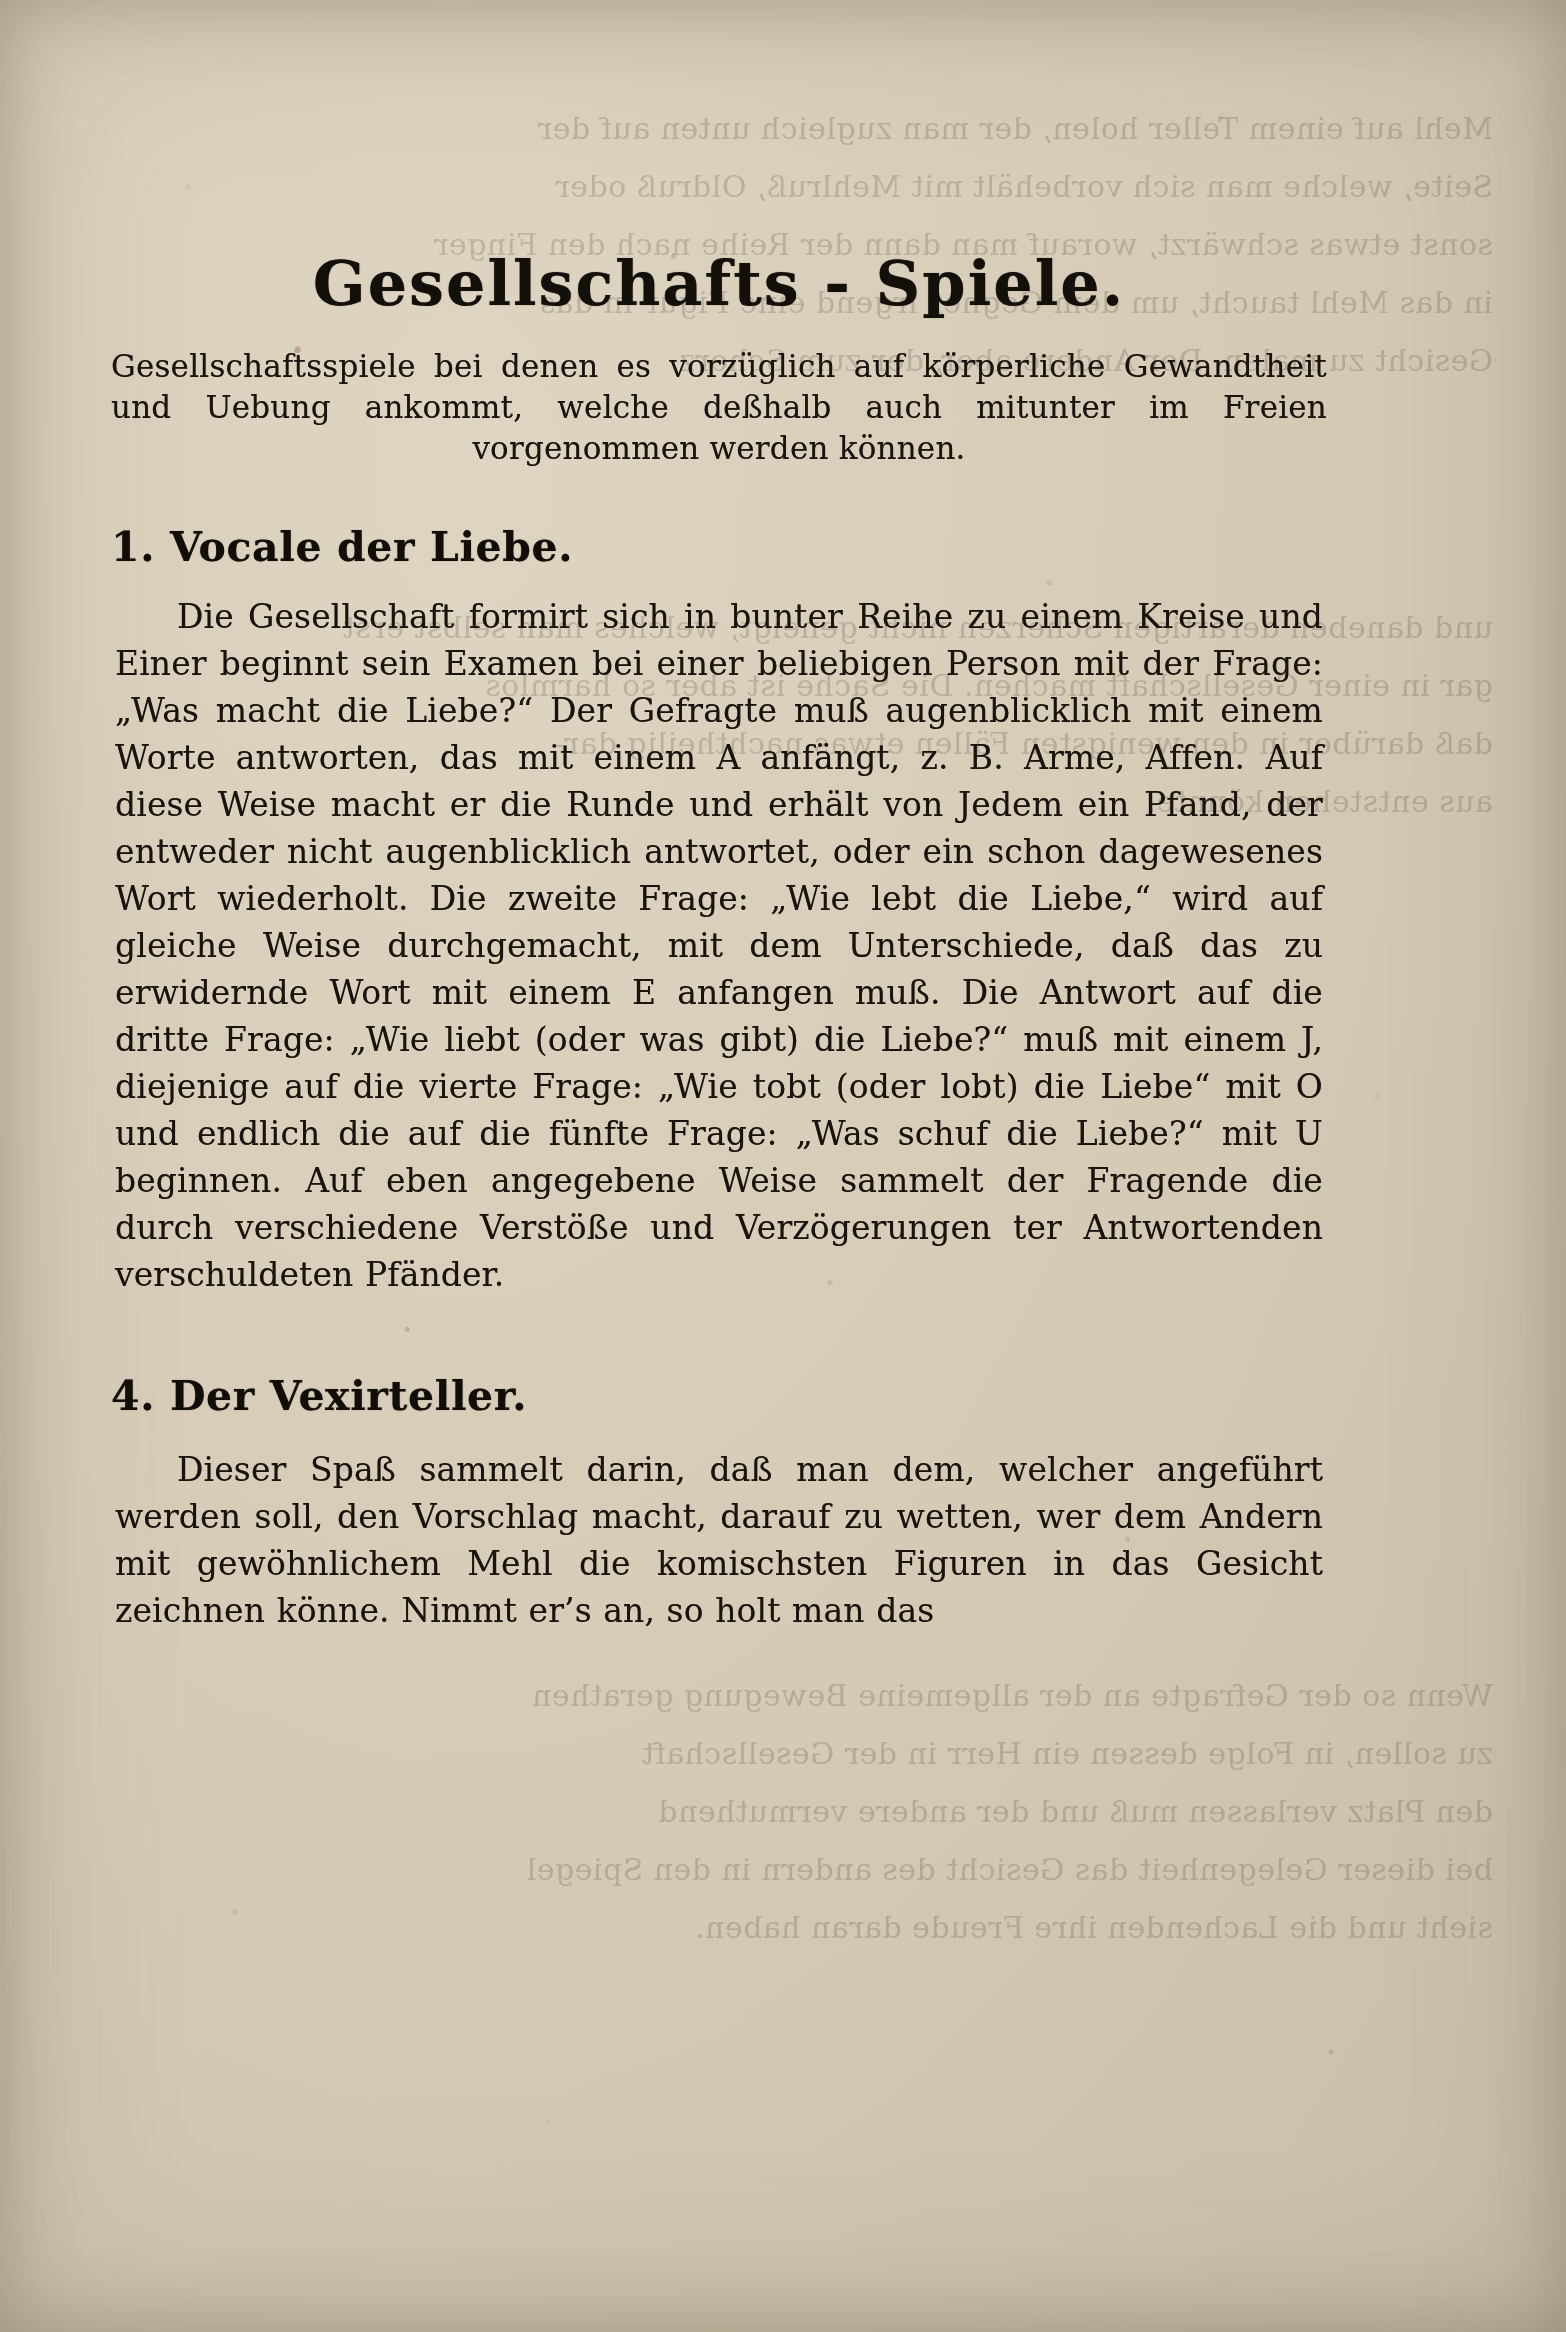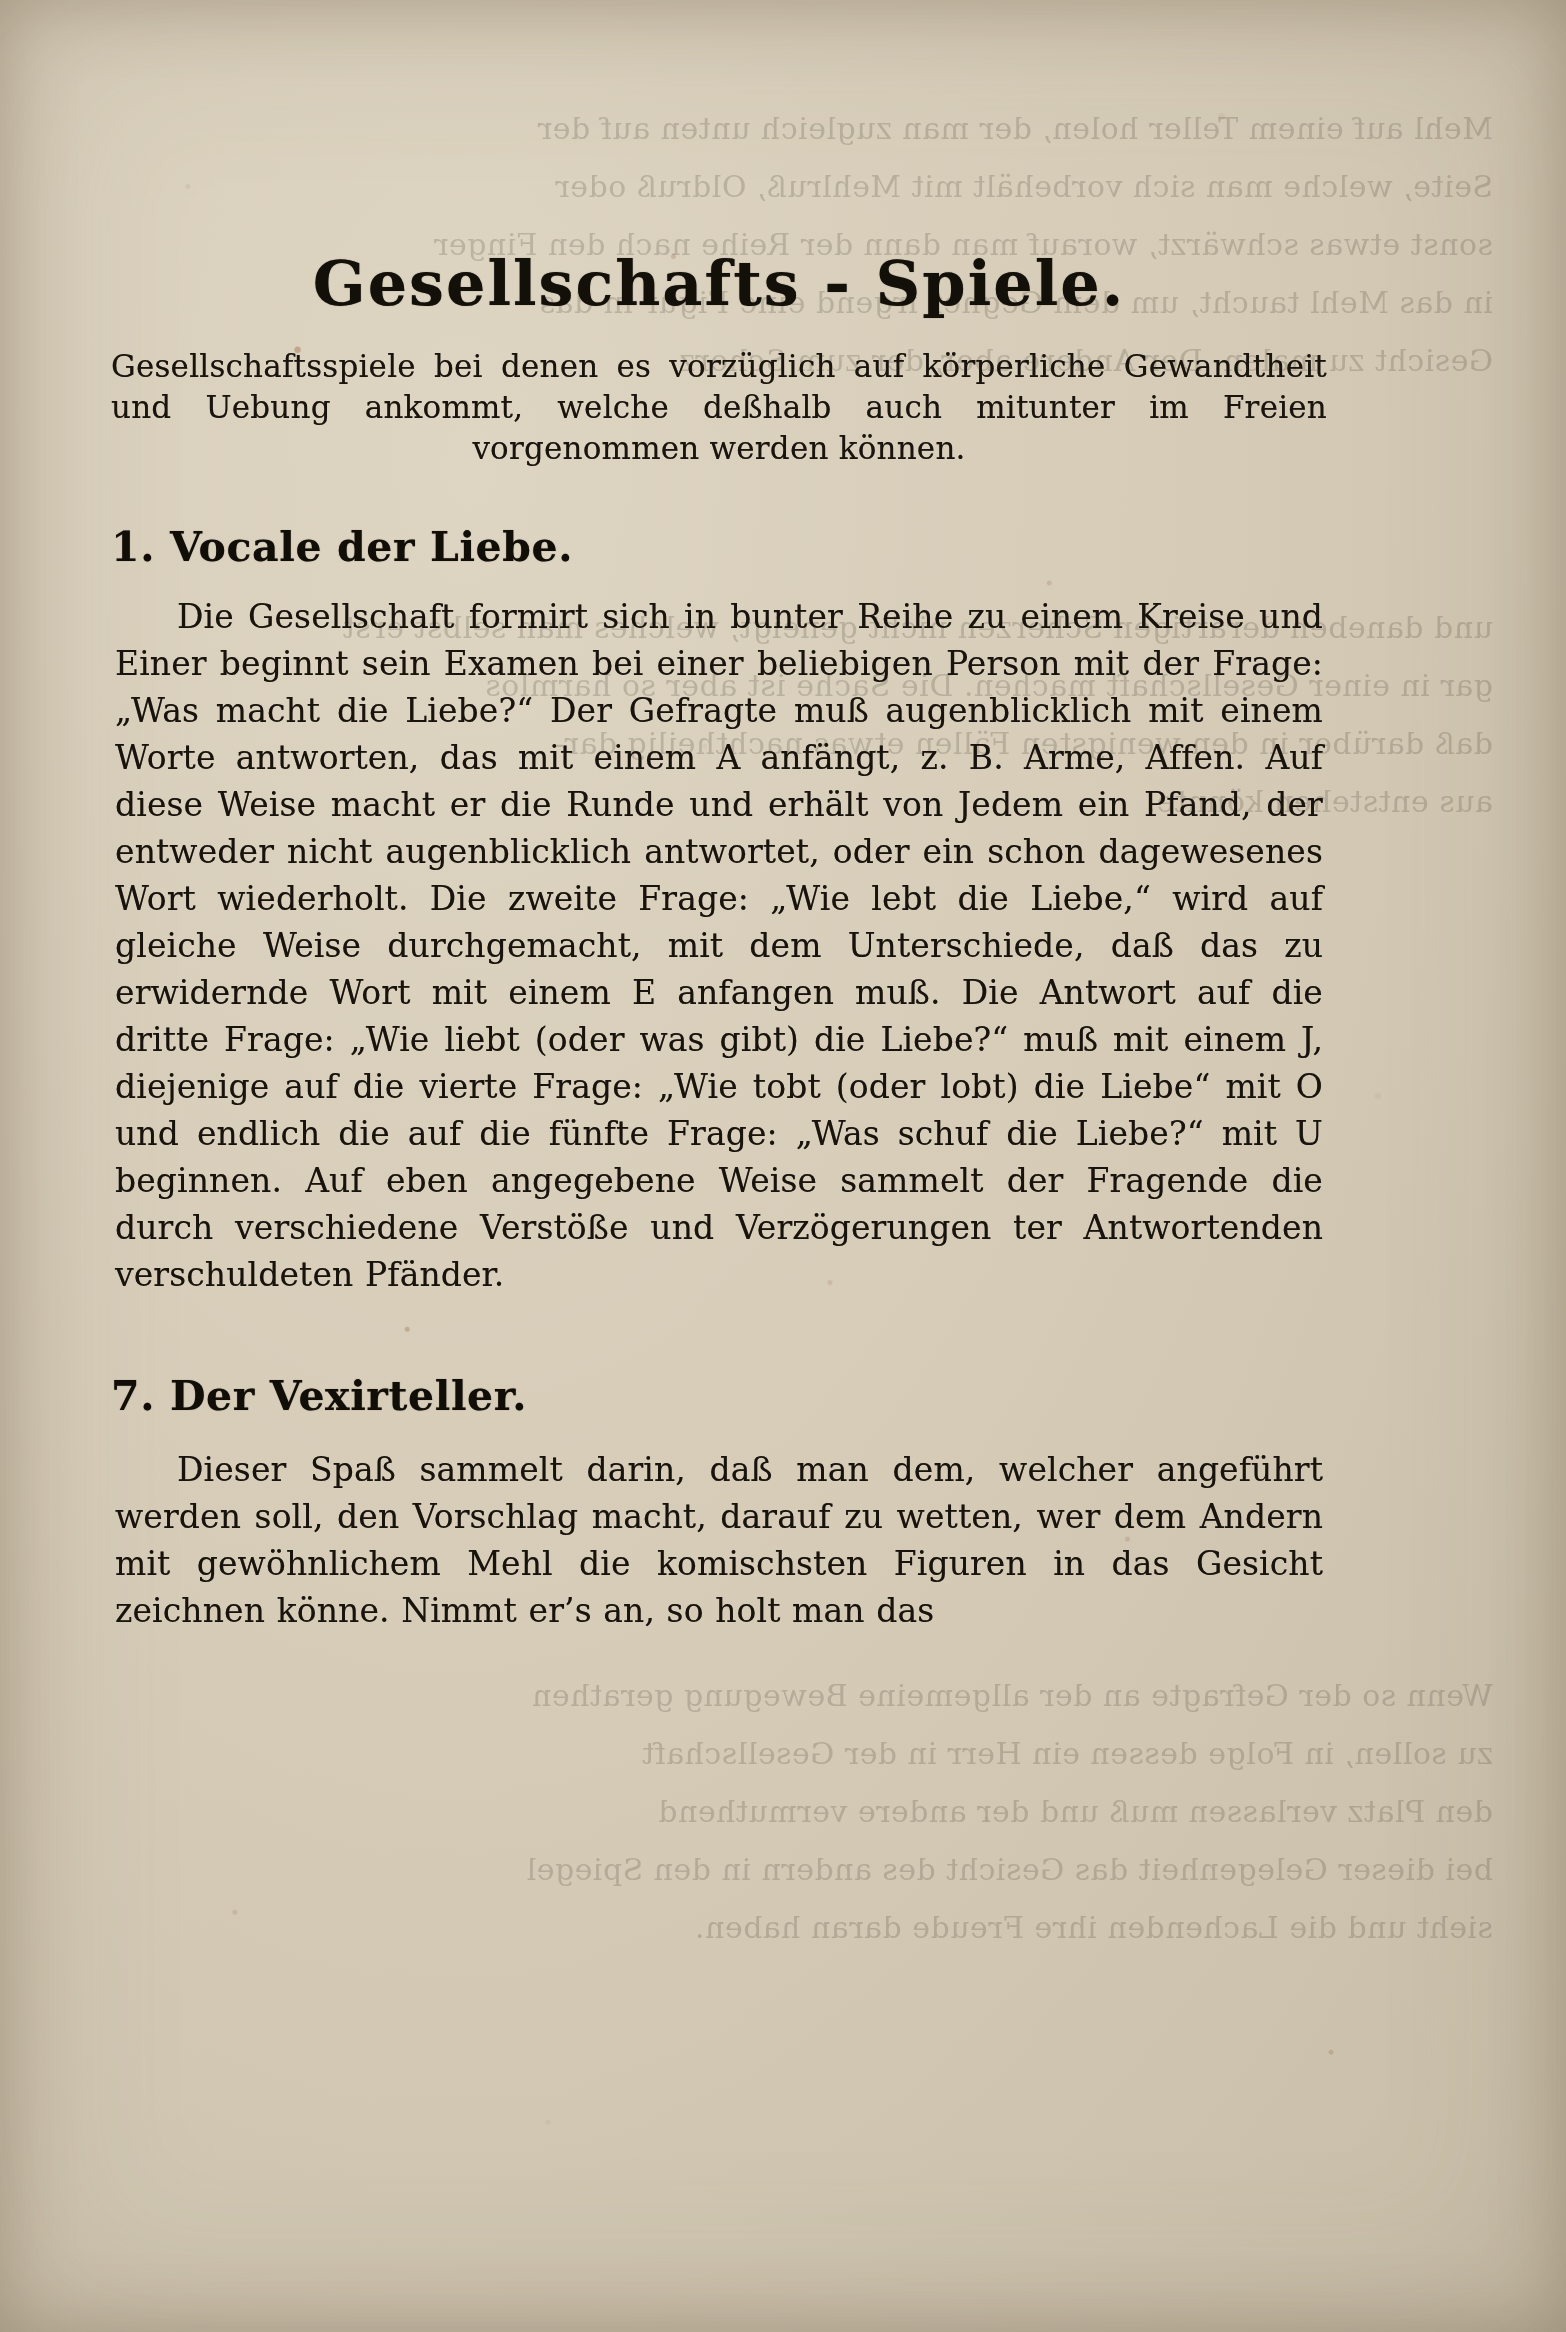--- a/index.html
+++ b/index.html
@@ -185,21 +185,21 @@
   <div id="content">
 
     <h1 class="page-title fraktur">Gesellschafts - Spiele.</h1>
 
     <p class="subtitle fraktur">Gesellschaftsspiele bei denen es vorzüglich auf körperliche Gewandtheit und Uebung ankommt, welche deßhalb auch mitunter im Freien vorgenommen werden können.</p>
 
     <h2 class="section-title fraktur">1. Vocale der Liebe.</h2>
 
     <p class="body fraktur">Die Gesellschaft formirt sich in bunter Reihe zu einem Kreise und Einer beginnt sein Examen bei einer beliebigen Person mit der Frage: „Was macht die Liebe?“ Der Gefragte muß augenblicklich mit einem Worte antworten, das mit einem A anfängt, z. B. Arme, Affen. Auf diese Weise macht er die Runde und erhält von Jedem ein Pfand, der entweder nicht augenblicklich antwortet, oder ein schon dagewesenes Wort wiederholt. Die zweite Frage: „Wie lebt die Liebe,“ wird auf gleiche Weise durchgemacht, mit dem Unterschiede, daß das zu erwidernde Wort mit einem E anfangen muß. Die Antwort auf die dritte Frage: „Wie liebt (oder was gibt) die Liebe?“ muß mit einem J, diejenige auf die vierte Frage: „Wie tobt (oder lobt) die Liebe“ mit O und endlich die auf die fünfte Frage: „Was schuf die Liebe?“ mit U beginnen. Auf eben angegebene Weise sammelt der Fragende die durch verschiedene Verstöße und Verzögerungen ter Antwortenden verschuldeten Pfänder.</p>
 
-    <h2 class="section-title section-title-2 fraktur">7. Der Vexirteller.</h2>
+    <h2 class="section-title section-title-2 fraktur">4. Der Vexirteller.</h2>
 
     <p class="body fraktur">Dieser Spaß sammelt darin, daß man dem, welcher angeführt werden soll, den Vorschlag macht, darauf zu wetten, wer dem Andern mit gewöhnlichem Mehl die komischsten Figuren in das Gesicht zeichnen könne. Nimmt er’s an, so holt man das</p>
 
   </div>
 
   <div id="grain"></div>
   <div id="foxing"></div>
   <div id="vignette"></div>
 
 </div>

